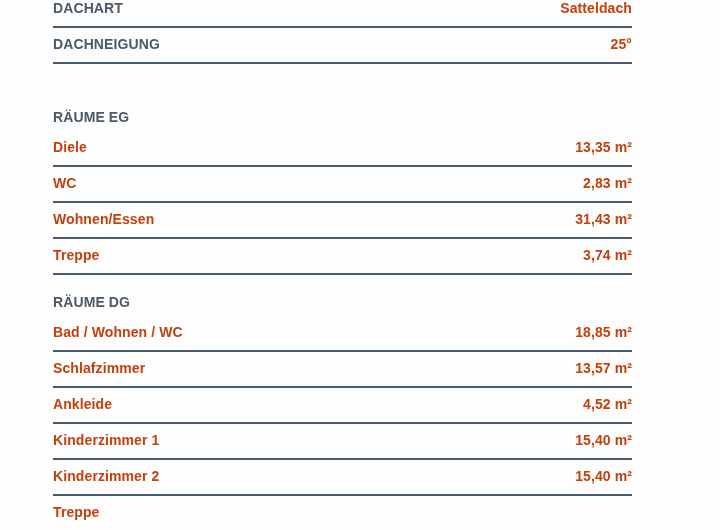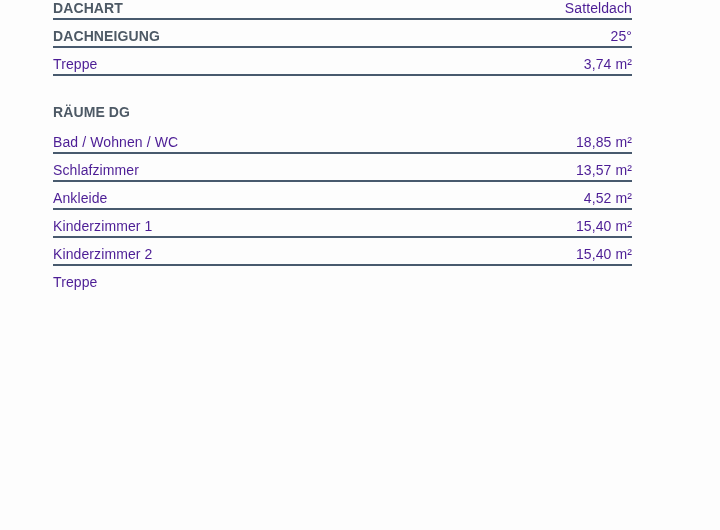--- a/index.html
+++ b/index.html
@@ -12,64 +12,78 @@
   .sheet {
     position: absolute;
     top: 1px;
     left: 53px;
     width: 579px;
   }
   .spec-row {
     display: flex;
     justify-content: space-between;
     align-items: flex-start;
-    height: 19px;
+    height: 27px;
     border-bottom: 2px solid #485a6e;
     margin-bottom: 9px;
     overflow: visible;
   }
   .row-label, .row-value {
     font-size: 14px;
     line-height: 14px;
-    color: #4c1d95;
+    color: #c2410c;
     letter-spacing: 0.1px;
     white-space: nowrap;
+    font-weight: bold;
   }
   .row-value { text-align: right; }
   .bold .row-label {
     font-weight: bold;
     color: #4d5965;
   }
   .section-title {
     font-size: 14px;
     line-height: 14px;
     font-weight: bold;
     color: #4d5965;
     letter-spacing: 0.1px;
     margin-bottom: 16px;
   }
   .mt-eg { margin-top: 46px; }
-  .mt-dg { margin-top: 29px; }
+  .mt-dg { margin-top: 20px; }
   .partial {
     border-bottom: none;
     margin-bottom: 0;
     height: 14px;
   }
 </style>
 </head>
 <body>
 
 <div class="sheet">
     <div class="spec-row bold">
       <span class="row-label">DACHART</span>
       <span class="row-value">Satteldach</span>
     </div>
     <div class="spec-row bold">
       <span class="row-label">DACHNEIGUNG</span>
       <span class="row-value">25°</span>
+    </div>
+    <div class="section-title mt-eg">RÄUME EG</div>
+    <div class="spec-row">
+      <span class="row-label">Diele</span>
+      <span class="row-value">13,35 m²</span>
+    </div>
+    <div class="spec-row">
+      <span class="row-label">WC</span>
+      <span class="row-value">2,83 m²</span>
+    </div>
+    <div class="spec-row">
+      <span class="row-label">Wohnen/Essen</span>
+      <span class="row-value">31,43 m²</span>
     </div>
     <div class="spec-row">
       <span class="row-label">Treppe</span>
       <span class="row-value">3,74 m²</span>
     </div>
     <div class="section-title mt-dg">RÄUME DG</div>
     <div class="spec-row">
       <span class="row-label">Bad / Wohnen / WC</span>
       <span class="row-value">18,85 m²</span>
     </div>

